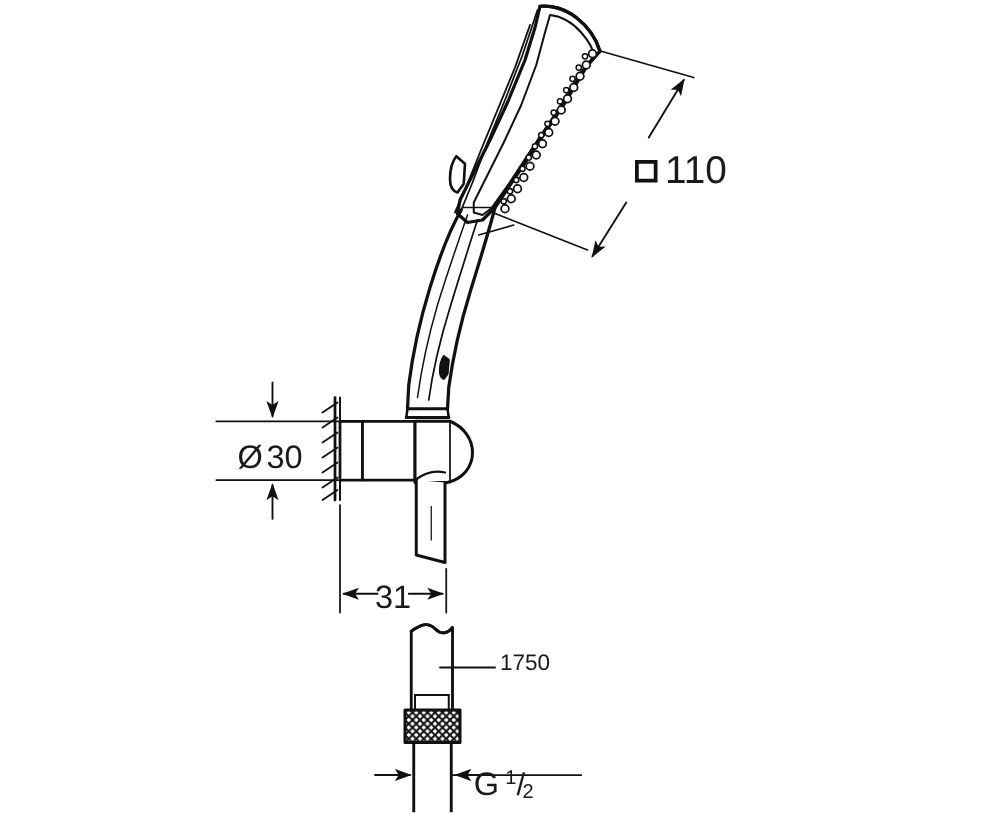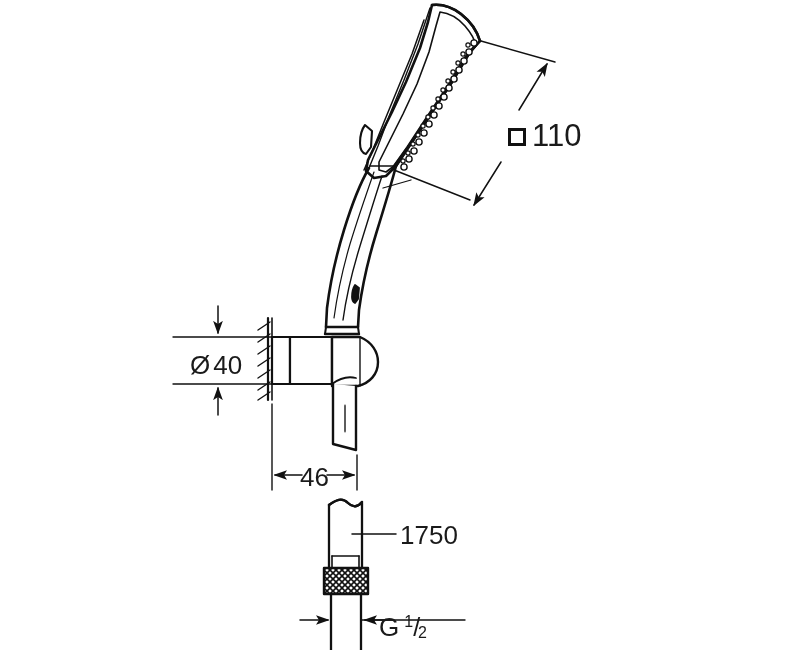--- a/index.html
+++ b/index.html
@@ -37,21 +37,21 @@
   #label-d40{
     left:190px; top:350px;
     font-size:26px;
   }
   #label-69{
     left:300px; top:462px;
     font-size:26px;
   }
   #label-1750{
     left:400px; top:520px;
-    font-size:26px;
+    font-size:18px;
   }
   #label-g12{
     left:379px; top:592px;
     font-size:26px;
   }
   .frac{
     display:inline-block;
     position:relative;
     font-size:26px;
     margin-left:5px;
@@ -298,24 +298,24 @@
       </g>
 
     </g>
   </svg>
 
   <div class="dim-text" id="label-110">
     <span class="sq-glyph"></span><span>110</span>
   </div>
 
   <div class="dim-text" id="label-d40">
-    <span class="dia-glyph">Ø</span><span>40</span>
+    <span class="dia-glyph">Ø</span><span>30</span>
   </div>
 
-  <div class="dim-text" id="label-69">46</div>
+  <div class="dim-text" id="label-69">31</div>
 
   <div class="dim-text" id="label-1750">1750</div>
 
   <div class="dim-text" id="label-g12">
     <span>G</span><span class="frac"><span class="num">1</span><span class="sl">/</span><span class="den">2</span></span>
   </div>
 
 </div>
 
 </body></html>

